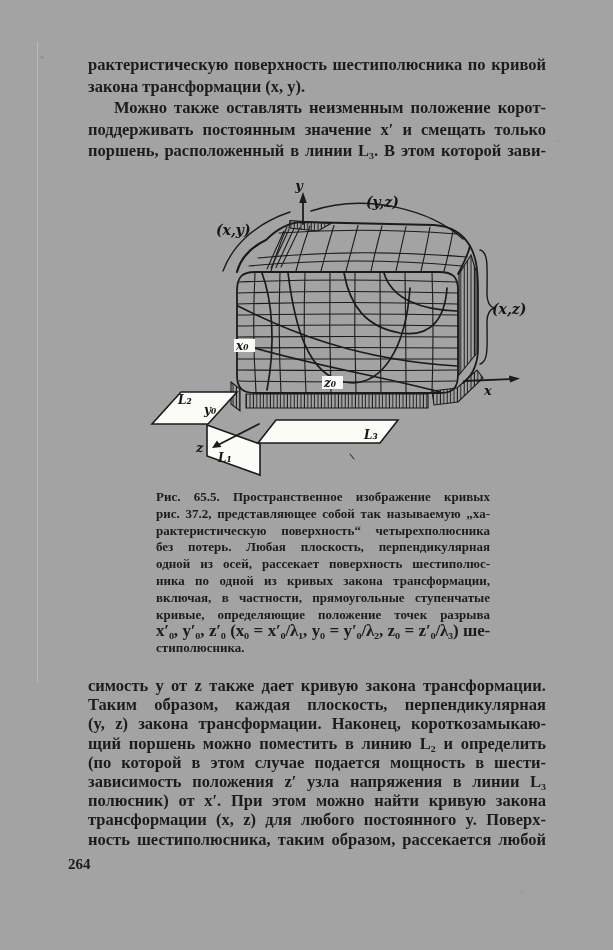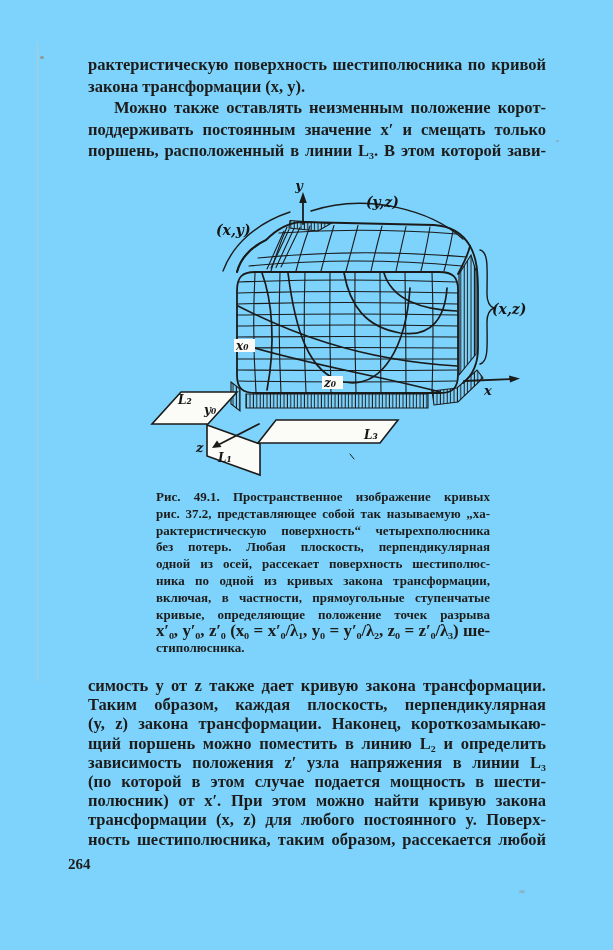--- a/index.html
+++ b/index.html
@@ -1,18 +1,18 @@
 <!DOCTYPE html>
 <html><head>
 <meta charset="utf-8">
 <style>
   html,body{margin:0;padding:0;background:#e8e8e6;}
   .page{
     position:relative;width:613px;height:950px;margin:0 auto;
-    background:#7dd3fc;color:#1d1c1a;overflow:hidden;
+    background:#a3a3a3;color:#1d1c1a;overflow:hidden;
     font-family:"Liberation Serif","DejaVu Serif",serif;
   }
   
   .edge-line{position:absolute;left:37px;top:42px;width:1px;height:640px;background:#c9c7c1;opacity:.65;}
   .speck{position:absolute;background:#97958f;border-radius:50%;}
   .sp1{left:40px;top:56px;width:4px;height:3px;}
   .sp2{left:519px;top:890px;width:6px;height:3px;opacity:.5;}
   .sp3{left:556px;top:140px;width:3px;height:2px;opacity:.6;}
   
   .tblock{position:absolute;font-weight:600;}
@@ -165,39 +165,39 @@
       <rect class="lblbg" x="182" y="198" width="21" height="13"></rect>
       <text class="pt" x="184" y="209">z₀</text>
       <text class="pt" x="64" y="236">y₀</text>
       <text class="pt" x="38" y="226">L₂</text>
       <text class="pt" x="78" y="284">L₁</text>
       <text class="pt" x="224" y="261">L₃</text>
     </g>
   </svg>
 
   <section class="tblock caption">
-    <div class="ln just">Рис. 49.1. Пространственное изображение кривых</div>
+    <div class="ln just">Рис. 65.5. Пространственное изображение кривых</div>
     <div class="ln just">рис. 37.2, представляющее собой так называемую „ха-</div>
     <div class="ln just">рактеристическую поверхность“ четырехполюсника</div>
     <div class="ln just">без потерь. Любая плоскость, перпендикулярная</div>
     <div class="ln just">одной из осей, рассекает поверхность шестиполюс-</div>
     <div class="ln just">ника по одной из кривых закона трансформации,</div>
     <div class="ln just">включая, в частности, прямоугольные ступенчатые</div>
     <div class="ln just">кривые, определяющие положение точек разрыва</div>
     <div class="ln just formula">x′₀, y′₀, z′₀ (x₀ = x′₀/λ₁, y₀ = y′₀/λ₂, z₀ = z′₀/λ₃) ше-</div>
     <div class="ln center">стиполюсника.</div>
   </section>
 
   <section class="tblock body-bottom">
     <div class="ln just">симость y от z также дает кривую закона трансформации.</div>
     <div class="ln just">Таким образом, каждая плоскость, перпендикулярная</div>
     <div class="ln just">(y, z) закона трансформации. Наконец, короткозамыкаю-</div>
     <div class="ln just">щий поршень можно поместить в линию L₂ и определить</div>
+    <div class="ln just">(по которой в этом случае подается мощность в шести-</div>
     <div class="ln just">зависимость положения z′ узла напряжения в линии L₃</div>
-    <div class="ln just">(по которой в этом случае подается мощность в шести-</div>
     <div class="ln just">полюсник) от x′. При этом можно найти кривую закона</div>
     <div class="ln just">трансформации (x, z) для любого постоянного y. Поверх-</div>
     <div class="ln just">ность шестиполюсника, таким образом, рассекается любой</div>
   </section>
 
   <div class="page-num">264</div>
 
 </div>
 
 </body></html>

